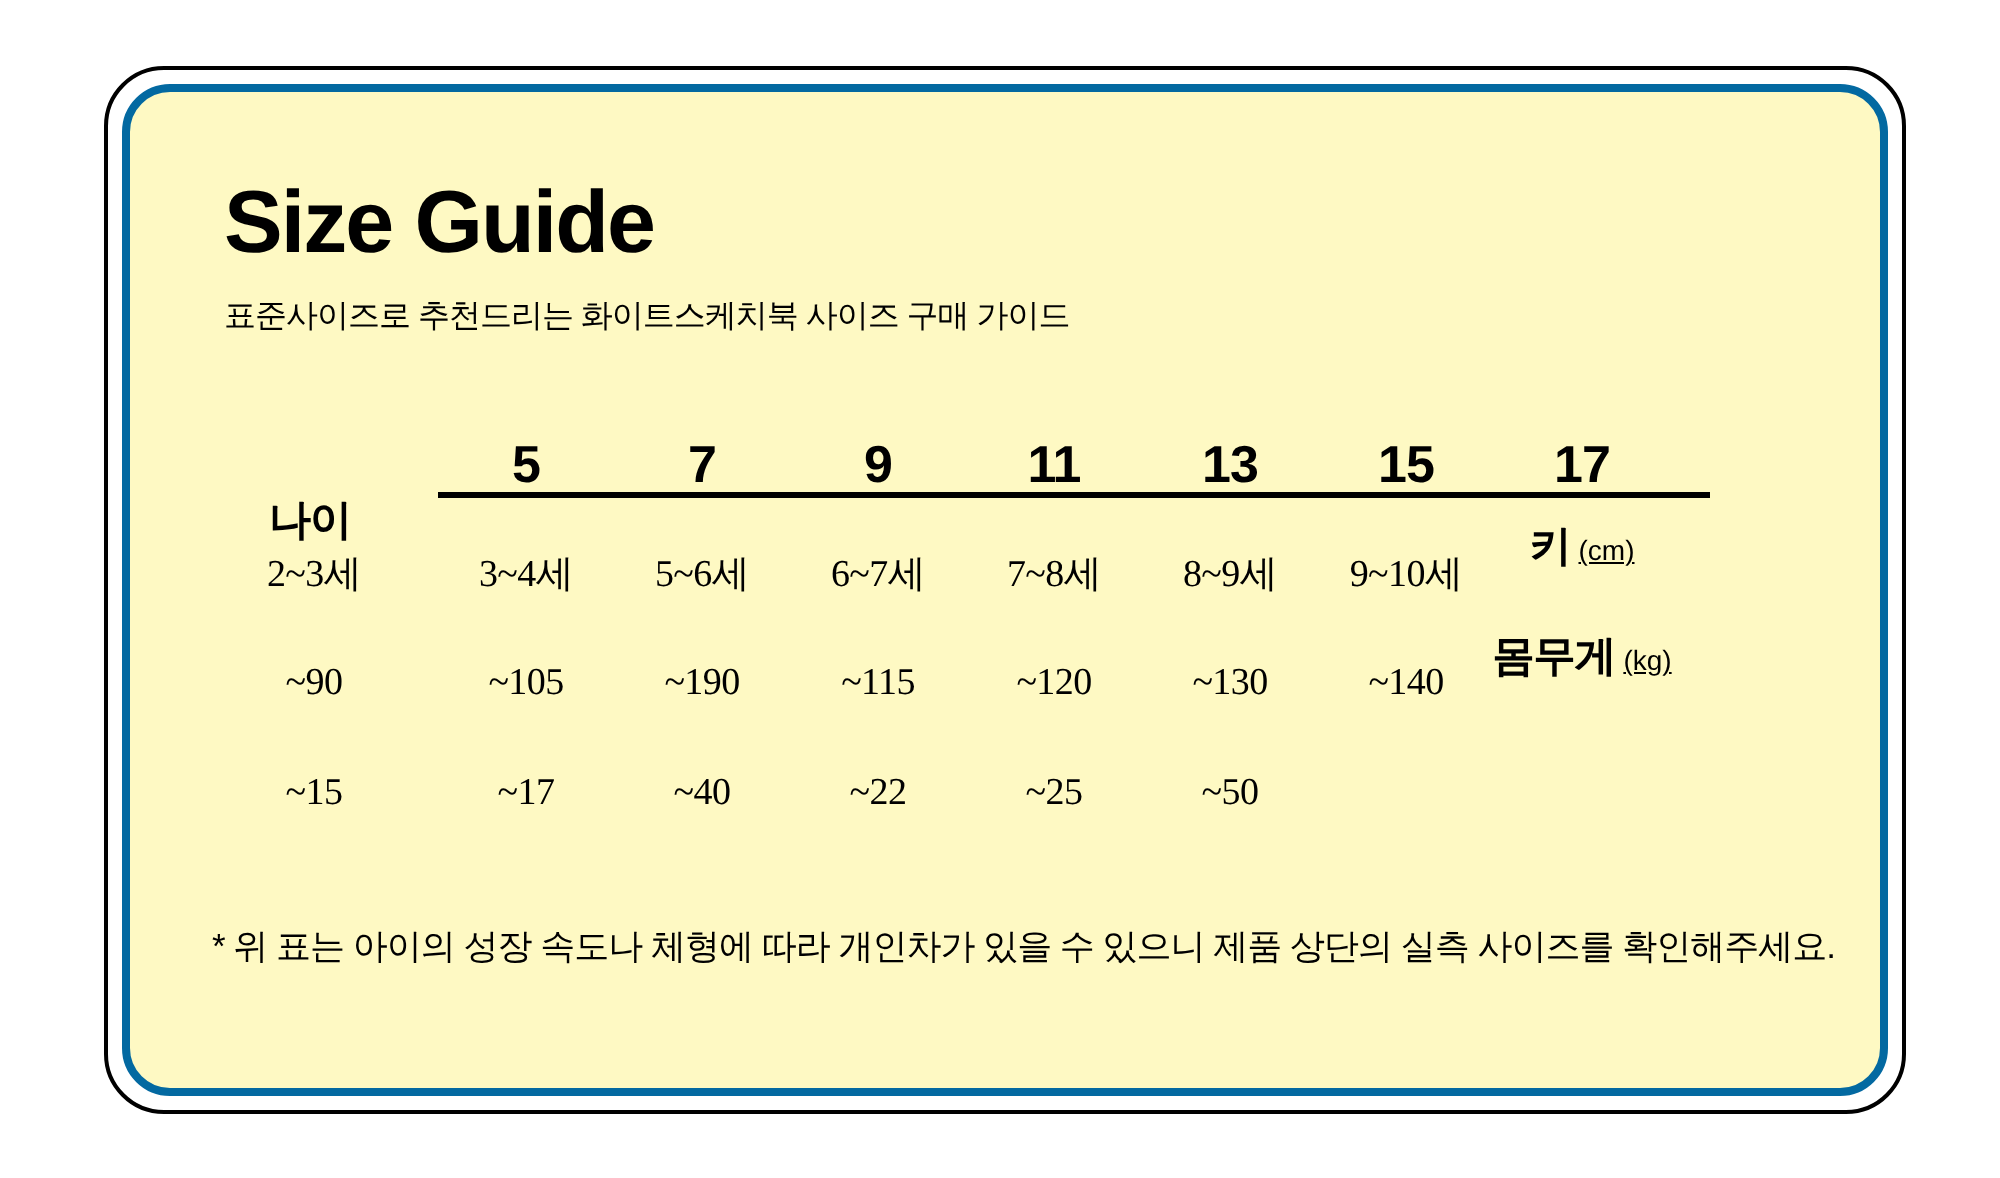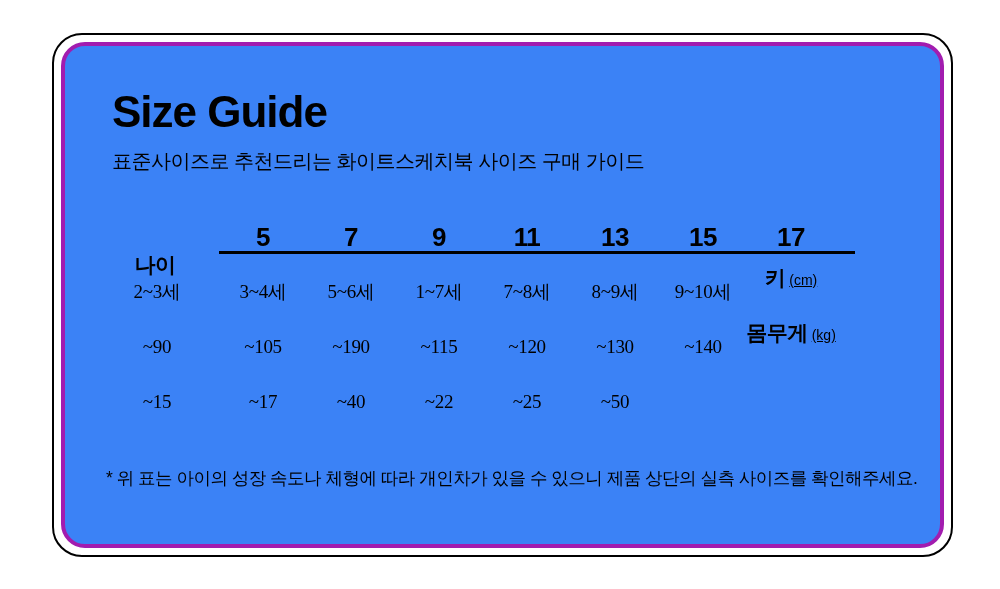--- a/index.html
+++ b/index.html
@@ -14,36 +14,36 @@
   .outer-frame {
     position: absolute;
     left: 52px; top: 33px;
     width: 901px; height: 524px;
     border: 2px solid #000;
     border-radius: 30px;
   }
   .inner-frame {
     position: absolute;
     inset: 7px;
-    border: 4px solid #a21caf;
+    border: 4px solid #0369a1;
     border-radius: 24px;
-    background: #3b82f6;
+    background: #fef9c3;
   }
   .content { position: absolute; inset: 0; }
   .title {
     margin: 44px 0 0 47px;
     font-size: 44px;
     font-weight: bold;
     letter-spacing: -1px;
     line-height: 1.0;
     color: #000;
   }
   .subtitle {
     margin: 16px 2px 0 47px;
-    font-size: 20px;
+    font-size: 16px;
     font-weight: 500;
     letter-spacing: -0.5px;
     line-height: 1.15;
     color: #000;
   }
   .size-grid {
     margin: 50px 0 0 30px;
     display: grid;
     grid-template-columns: 124px repeat(7, 88px);
     grid-template-rows: 28px 3px 10px 55px 55px 55px;
@@ -118,21 +118,21 @@
         <div class="rule"></div>
         <div class="gap-row"></div>
 
         <div class="cell row-label">
           <span>나이</span>
             <span class="unit"></span>
         </div>
         <div class="cell val">2~3세</div>
         <div class="cell val">3~4세</div>
         <div class="cell val">5~6세</div>
-        <div class="cell val">1~7세</div>
+        <div class="cell val">6~7세</div>
         <div class="cell val">7~8세</div>
         <div class="cell val">8~9세</div>
         <div class="cell val">9~10세</div>
 
         <div class="cell row-label">
           <span>키</span>
             <span class="unit">(cm)</span>
         </div>
         <div class="cell val">~90</div>
         <div class="cell val">~105</div>

